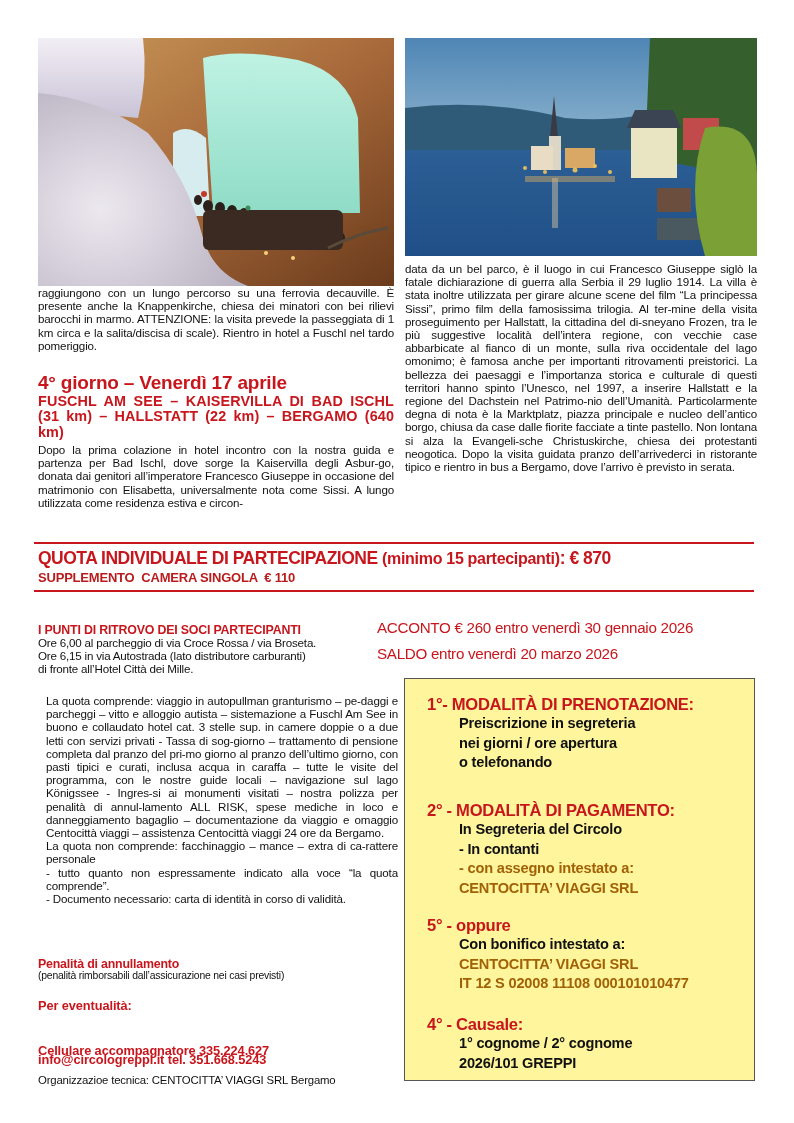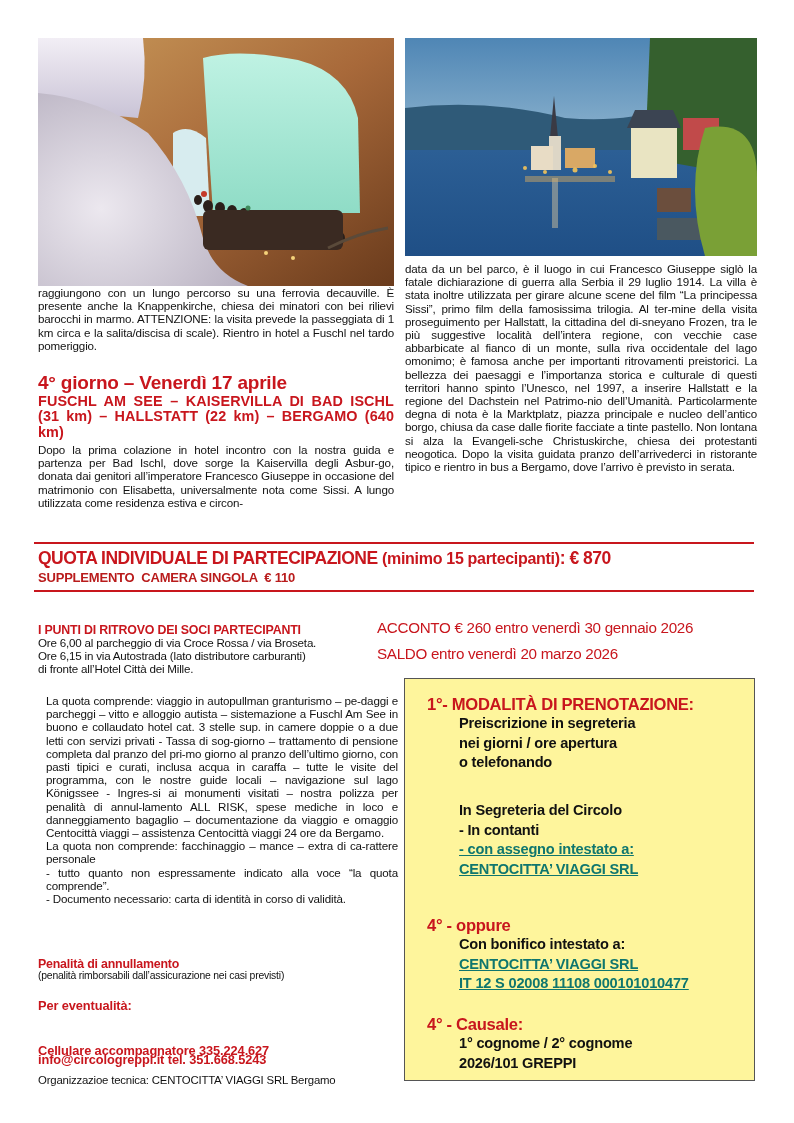--- a/index.html
+++ b/index.html
@@ -96,21 +96,21 @@
     .box-head {
       padding-left: 22px;
       color: #c8161d; font-weight: bold; font-size: 16.6px; line-height: 19px;
       letter-spacing: -0.3px; white-space: nowrap;
     }
     .box-line {
       padding-left: 54px;
       font-weight: bold; font-size: 14.6px; line-height: 19.5px;
       letter-spacing: -0.2px; white-space: nowrap;
     }
-    .box-line.red { color: #0f766e; text-decoration: underline; }
+    .box-line.red { color: #a16207; }
     #box-1 { top: 16px; }
     #box-2 { top: 122px; }
     #box-3 { top: 237px; }
     #box-4 { top: 336px; }
   </style>
 </head>
 <body>
 
 <div class="photo" id="photo-cave">
   <svg width="356" height="248" viewBox="0 0 356 248">
@@ -243,27 +243,28 @@
 <div class="deadline" id="balance">SALDO entro venerdì 20 marzo 2026</div>
 
 <div class="info-box">
   <div class="box-item" id="box-1">
     <div class="box-head">1°- MODALITÀ DI PRENOTAZIONE:</div>
     <div class="box-line">Preiscrizione in segreteria</div>
     <div class="box-line">nei giorni / ore apertura</div>
     <div class="box-line">o telefonando</div>
   </div>
   <div class="box-item" id="box-2">
+    <div class="box-head">2° - MODALITÀ DI PAGAMENTO:</div>
     <div class="box-line">In Segreteria del Circolo</div>
     <div class="box-line">- In contanti</div>
     <div class="box-line red">- con assegno intestato a:</div>
     <div class="box-line red">CENTOCITTA’ VIAGGI SRL</div>
   </div>
   <div class="box-item" id="box-3">
-    <div class="box-head">4° - oppure</div>
+    <div class="box-head">5° - oppure</div>
     <div class="box-line">Con bonifico intestato a:</div>
     <div class="box-line red">CENTOCITTA’ VIAGGI SRL</div>
     <div class="box-line red">IT 12 S 02008 11108 000101010477</div>
   </div>
   <div class="box-item" id="box-4">
     <div class="box-head">4° - Causale:</div>
     <div class="box-line">1° cognome / 2° cognome</div>
     <div class="box-line">2026/101 GREPPI</div>
   </div>
 </div>

